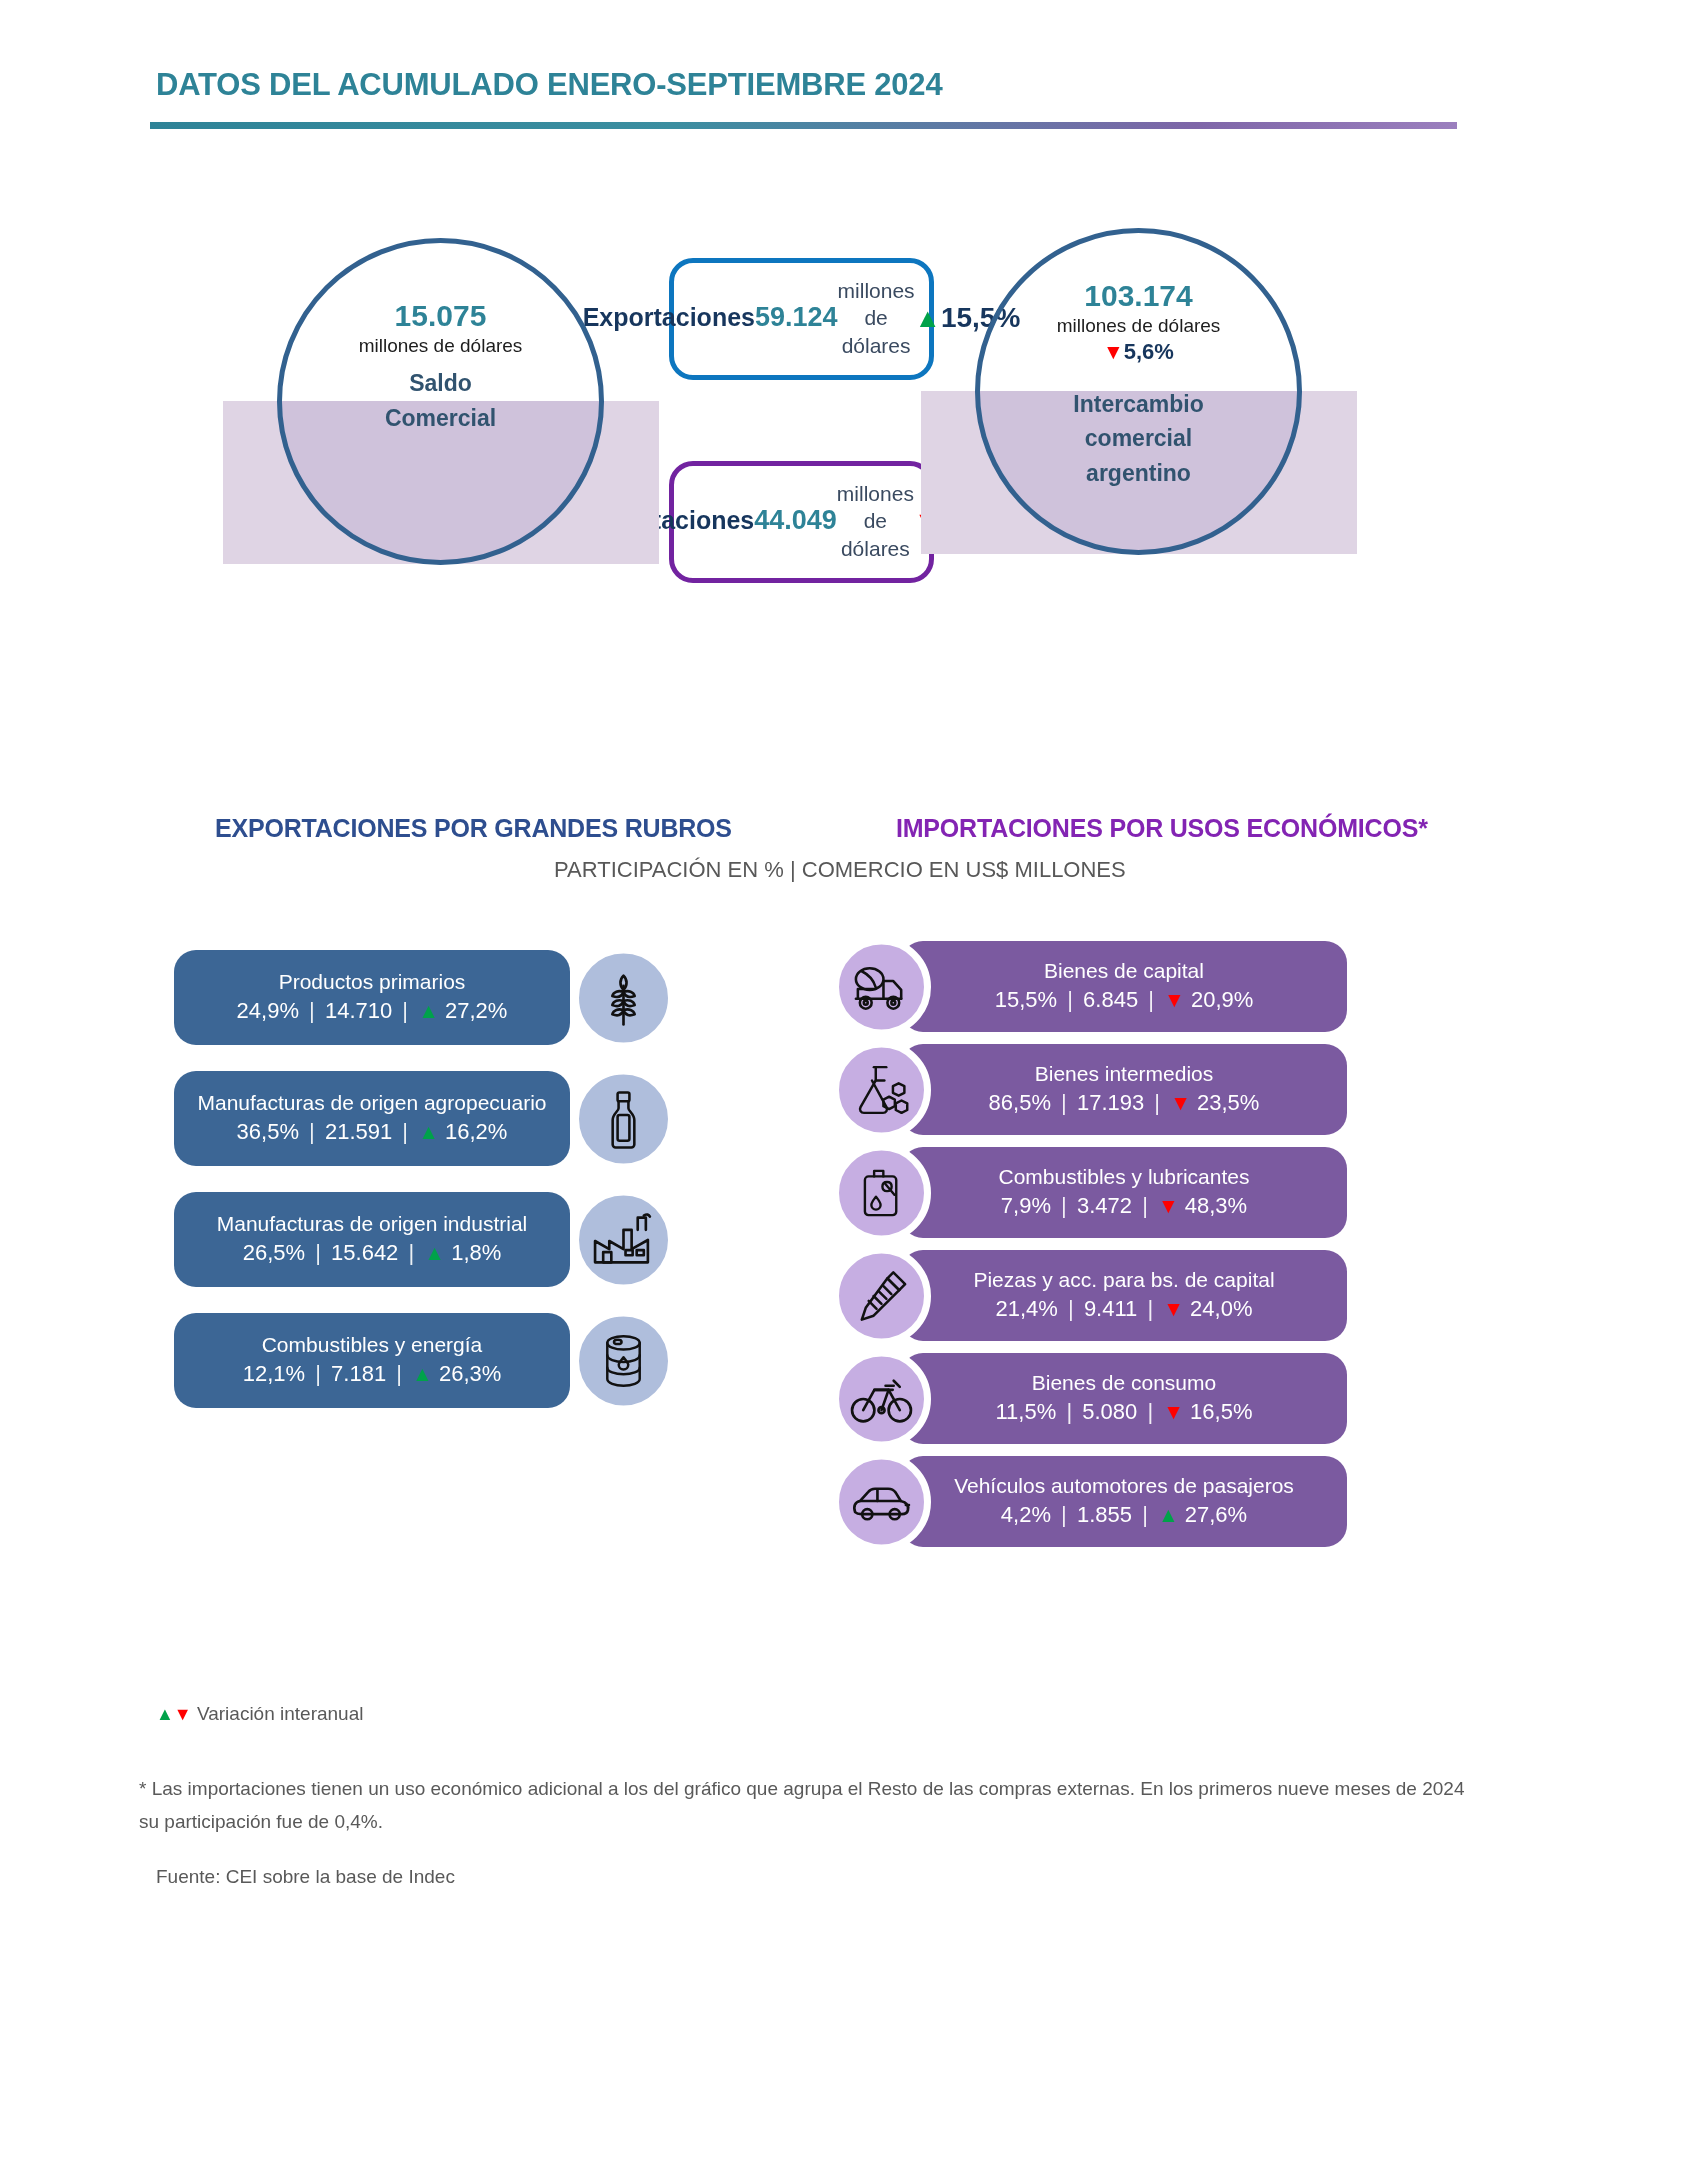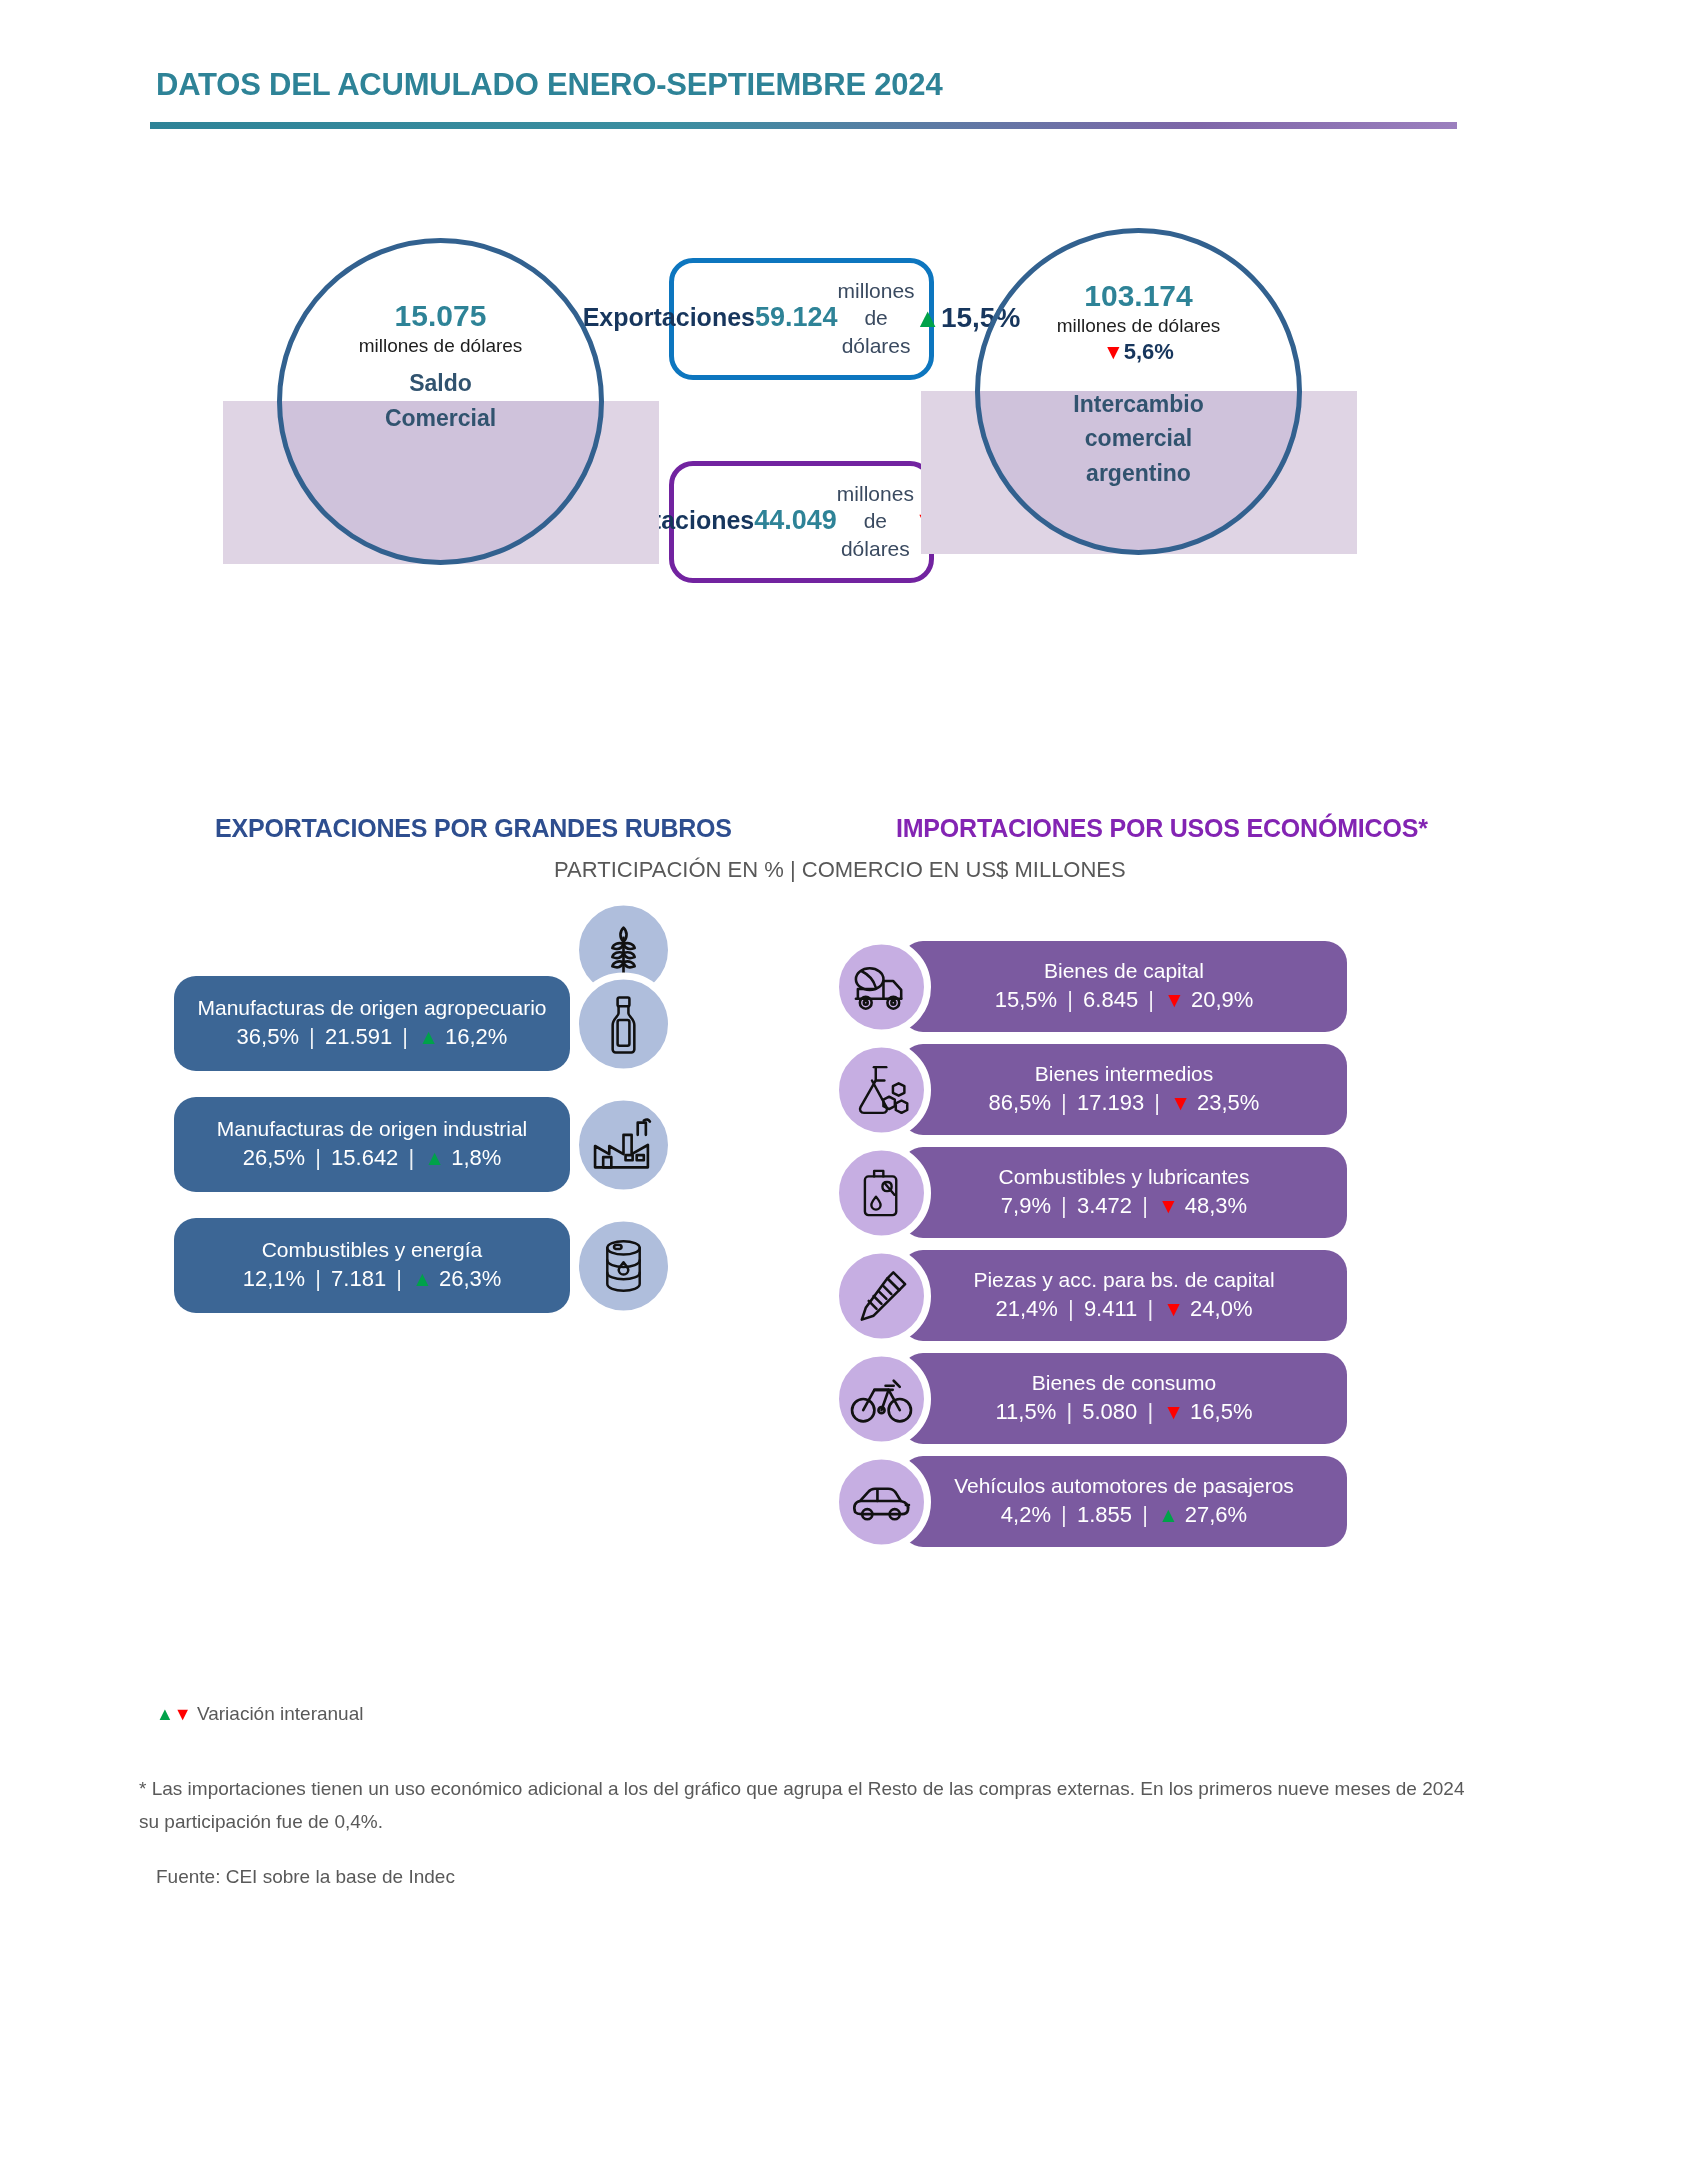--- a/index.html
+++ b/index.html
@@ -228,20 +228,31 @@
       </div>
     </div>
   </div>
 
   <div class="sec-head exp">EXPORTACIONES POR GRANDES RUBROS</div>
   <div class="sec-head imp">IMPORTACIONES POR USOS ECONÓMICOS*</div>
   <div class="sec-sub">PARTICIPACIÓN EN % | COMERCIO EN US$ MILLONES</div>
 
   <div class="bars-left" id="exports-bars">
       <div class="bar-row left">
+        <div class="bar blue">
+       <div class="bar-title">Productos primarios</div>
+       <div class="bar-stats">
+         <span>24,9%</span>
+         <span class="sep">|</span>
+         <span>14.710</span>
+         <span class="sep">|</span>
+         <span class="tri-up">▲</span>
+         <span> 27,2%</span>
+       </div>
+     </div>
         <div class="icon-circle blue">
        <span>
             <svg viewBox="0 0 64 64" width="65" height="65">
       <path fill="none" stroke="#111" stroke-width="2.6" stroke-linecap="round" stroke-linejoin="round" d="M32 58V20"></path>
       <path fill="none" stroke="#111" stroke-width="2.6" stroke-linecap="round" stroke-linejoin="round" d="M32 10c4 4 4 10 0 14-4-4-4-10 0-14z"></path>
       <g fill="none" stroke="#111" stroke-width="2.6" stroke-linecap="round" stroke-linejoin="round">
         <path d="M32 26c5-2 10 0 11 4-5 2-9 1-11-4z"></path>
                 <path d="M32 26c-5-2-10 0-11 4 5 2 9 1 11-4z"></path>
         <path d="M32 35c5-2 10 0 11 4-5 2-9 1-11-4z"></path>
                 <path d="M32 35c-5-2-10 0-11 4 5 2 9 1 11-4z"></path>

